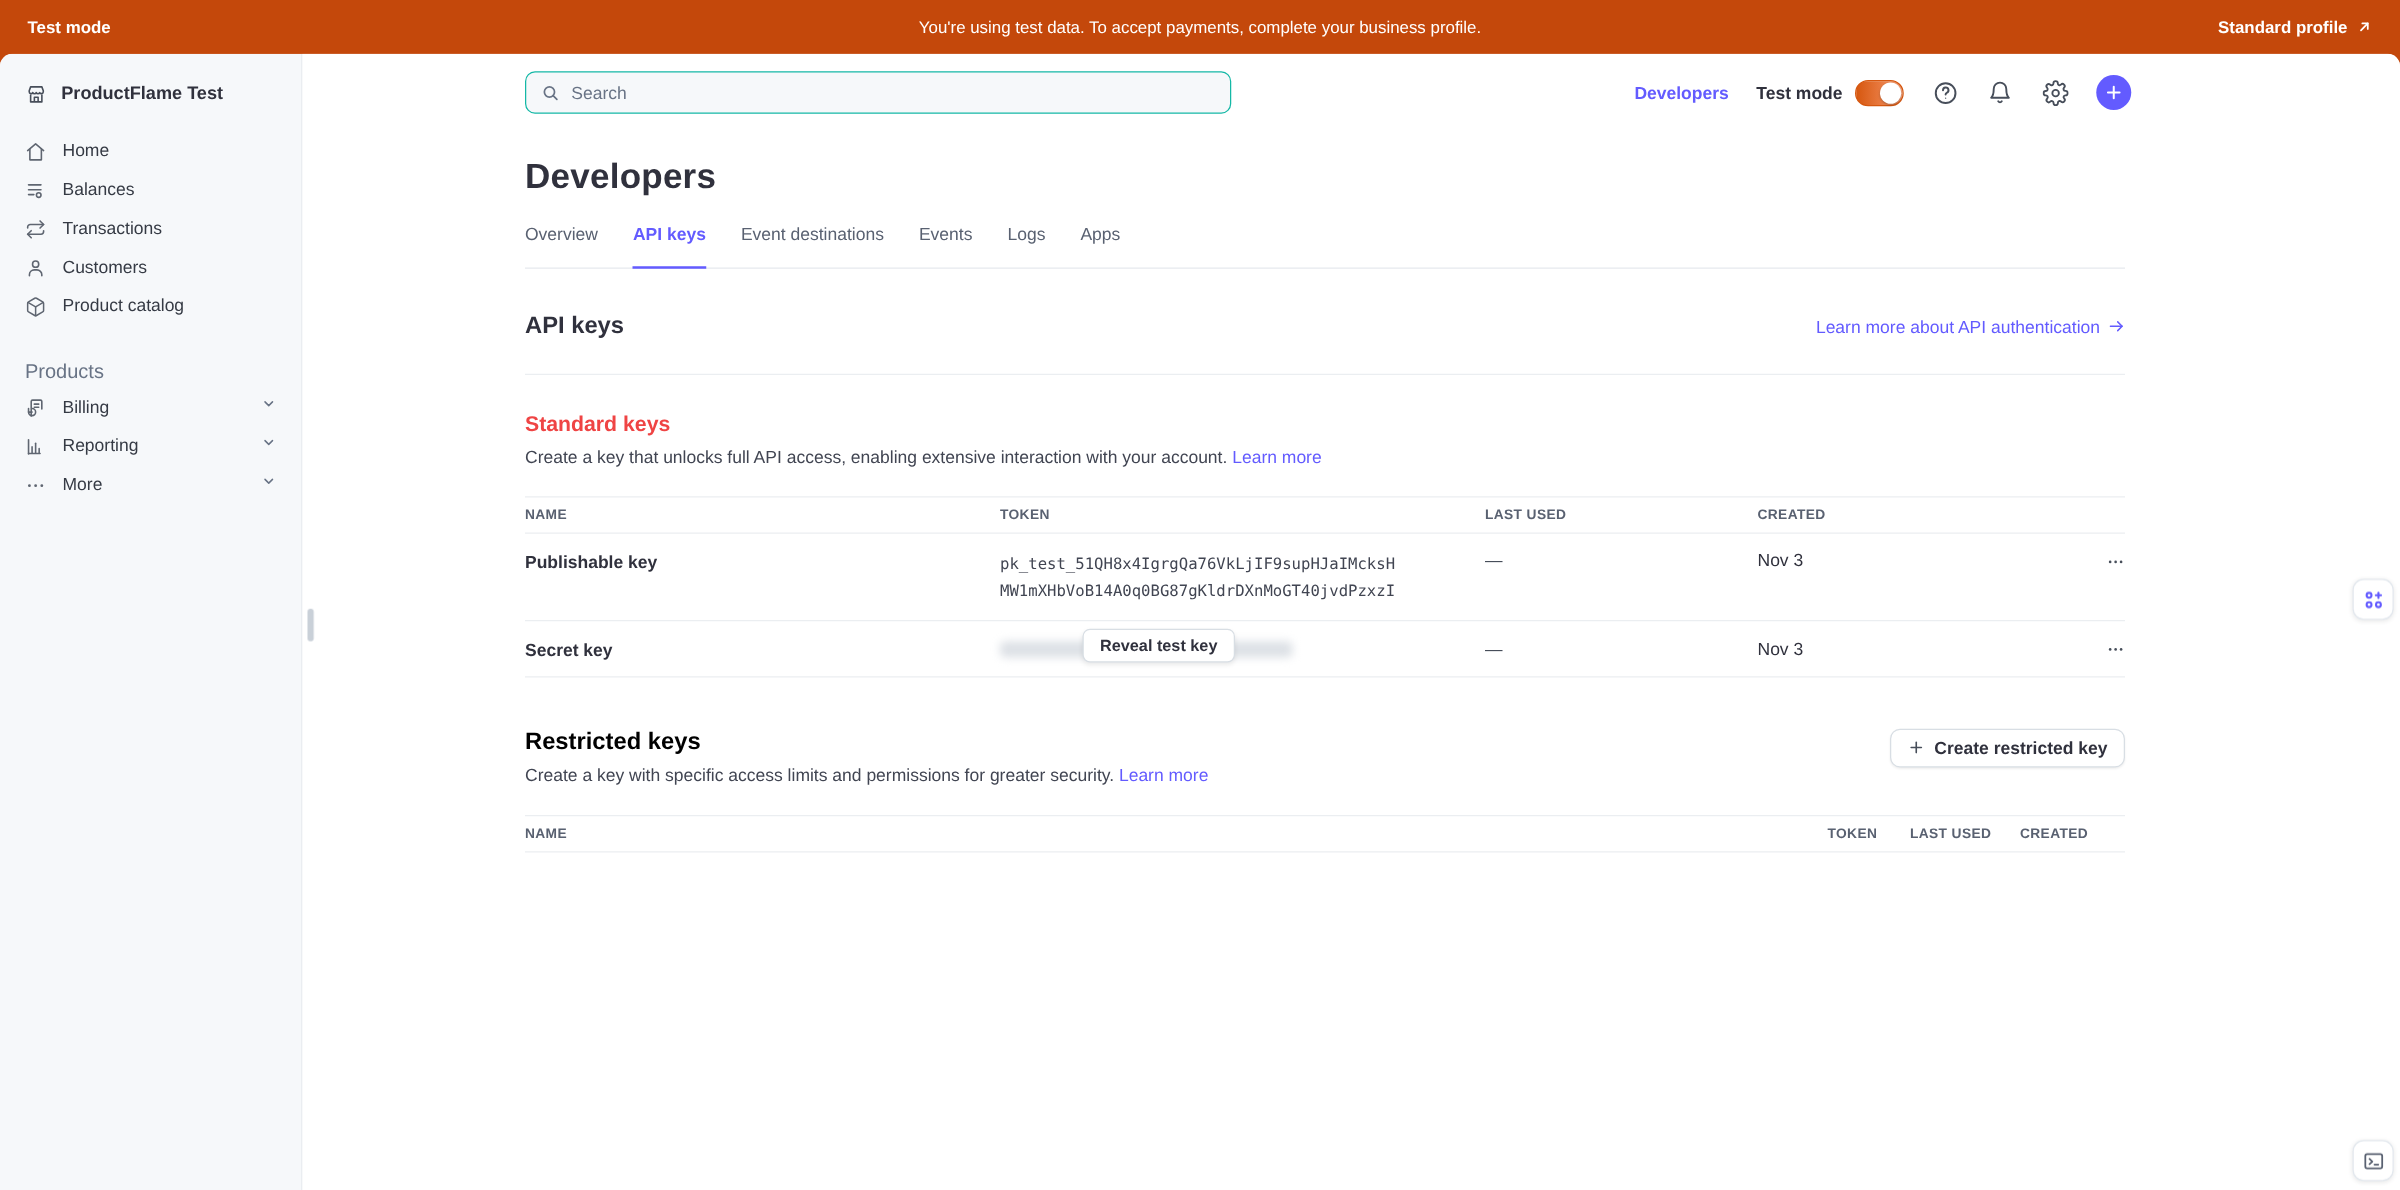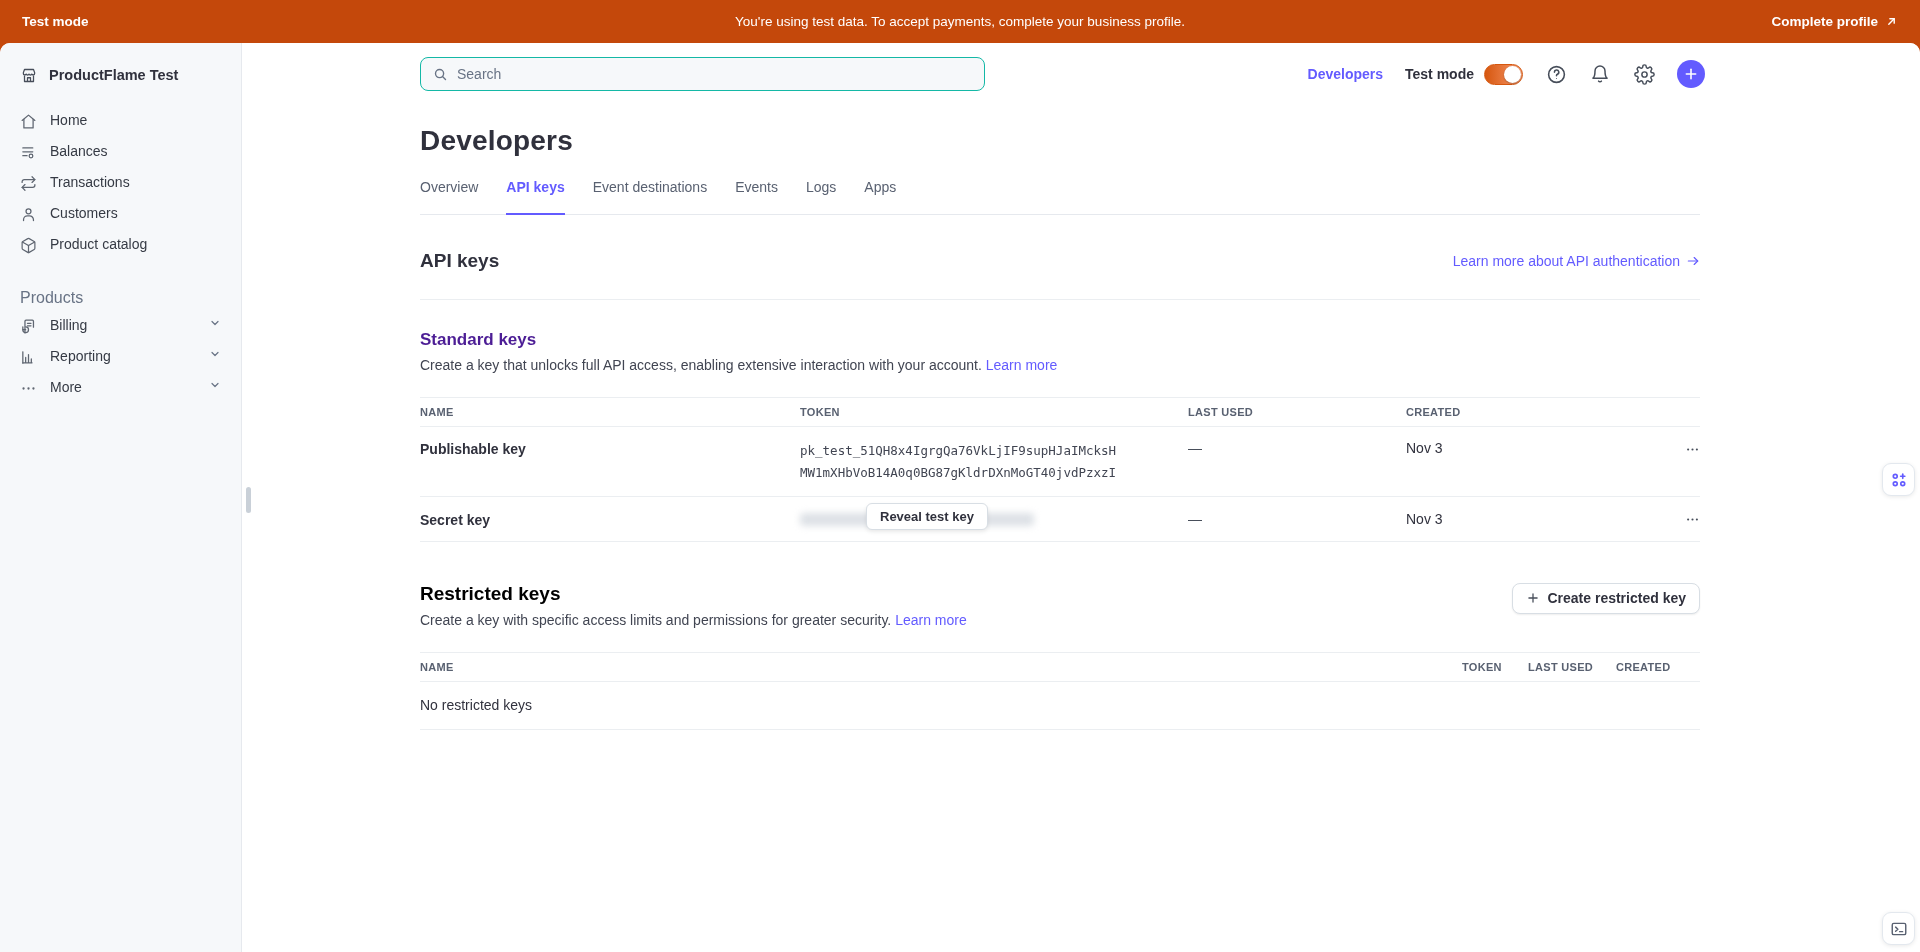--- a/index.html
+++ b/index.html
@@ -62,21 +62,21 @@
   .tab { padding-bottom:18px; font-size:14px; color:#596171; cursor:pointer; border-bottom:2px solid transparent; margin-bottom:-1px;text-align:center; }
   .tab.active { color:#635bff; font-weight:600; border-bottom-color:#635bff; }
 
   .section-head { display:flex; align-items:center; justify-content:space-between;
     padding:35px 0 27px; border-bottom:1px solid #ebeef1; }
   .section-head h2 { font-size:19px; font-weight:700; color:#30313d; }
   .purple-link { color:#635bff; font-size:14px; cursor:pointer; display:inline-flex;
     align-items:center; gap:6px; }
 
   .block { margin-top:30px; }
-  .block h3 { font-size:17px; font-weight:700; color:#4c1d95; }
+  .block h3 { font-size:17px; font-weight:700; color:#ef4444; }
   .desc { font-size:14px; color:#414552; margin-top:7px; }
 
   .grid-std { display:grid; grid-template-columns:380px 388px 218px 1fr 37px; }
   .grid-rst { display:grid; grid-template-columns:1042px 66px 88px 1fr; }
   .thead { margin-top:24px; border-top:1px solid #ebeef1; border-bottom:1px solid #ebeef1;
     padding:8px 0; font-size:11px; font-weight:700; color:#596171; letter-spacing:.3px; }
   .row { border-bottom:1px solid #ebeef1; padding:13px 0; font-size:14px;
     color:#30313d; align-items:start; }
   .cell-name { font-weight:600; padding-top:1px; }
   .token { font-family:"DejaVu Sans Mono", monospace; font-size:12.5px; color:#414552;
@@ -111,21 +111,21 @@
   .resize-handle { position:fixed; left:246px; top:487px; width:5px; height:26px;
     border-radius:3px; background:#c9d0d8; cursor:col-resize; }
 </style>
 </head>
 <body>
 
 <div class="banner">
   <span class="banner-mode">Test mode</span>
   <span class="banner-msg">You're using test data. To accept payments, complete your business profile.</span>
   <span class="banner-action">
-    <span>Complete profile</span>
+    <span>Standard profile</span>
     <span>
       <svg width="13" height="13" viewBox="0 0 24 24" fill="none" stroke="#fff" stroke-width="2.6" stroke-linecap="round" stroke-linejoin="round">
           <path d="M7 17L17 7"></path>
           <path d="M9 7h8v8"></path>
         </svg>
     </span>
   </span>
 </div>
 
 <div class="app">
@@ -392,21 +392,20 @@
             <span>Create restricted key</span>
           </button>
         </div>
 
         <div class="thead grid-rst">
           <span>NAME</span>
           <span>TOKEN</span>
           <span>LAST USED</span>
           <span>CREATED</span>
         </div>
-        <div class="empty-row">No restricted keys</div>
       </div>
 
     </div>
   </div>
 </div>
 
 <div class="resize-handle"></div>
 
 <div class="fab fab-grid">
   <span style="display:flex">

